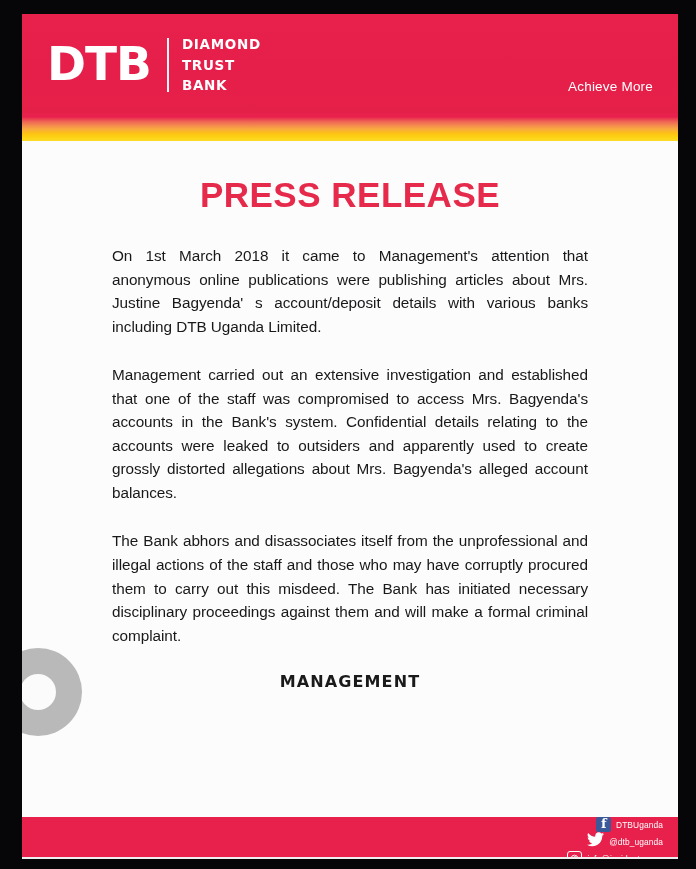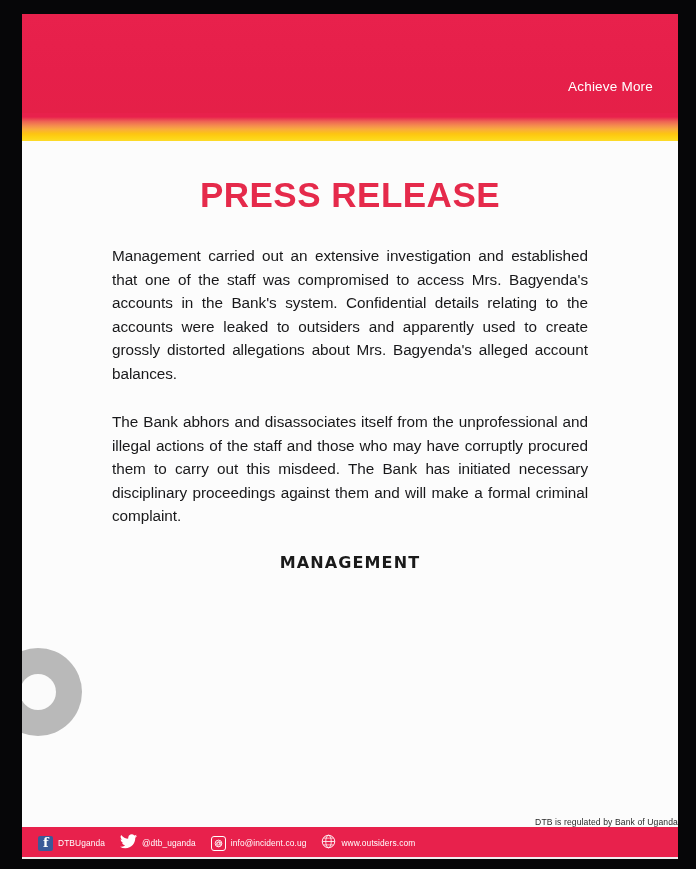--- a/index.html
+++ b/index.html
@@ -169,26 +169,27 @@
     border-radius: 50%;
     background: #fbfbfb;
   }
 
   
   .contact-bar {
     position: absolute;
     left: 0;
     bottom: 0;
     width: 656px;
-    height: 32px;
+    height: 42px;
     background: #e8214c;
     display: flex;
-    align-items: center;
+    align-items: flex-end;
     padding-left: 16px;
     box-sizing: border-box;
+    flex-direction: column;
   }
   .contact-item {
     display: flex;
     align-items: center;
     margin-right: 15px;
     white-space: nowrap;
   }
   .contact-label {
     color: #ffffff;
     font-size: 8.4px;
@@ -240,31 +241,41 @@
 </style>
 </head>
 <body>
 
 <div id="page-frame">
 
   <div id="document-sheet">
 
     <div class="letterhead">
 
+      <div class="logo-block">
+        <div class="logo-mark">DTB</div>
+        <div class="logo-divider"></div>
+        <div class="logo-wordmark">
+          <div>DIAMOND</div>
+          <div>TRUST</div>
+          <div>BANK</div>
+        </div>
+      </div>
 
       <div class="tagline">Achieve More</div>
     </div>
 
     <div class="accent-band"></div>
 
     <div class="sheet-body">
 
       <h1 class="press-title">PRESS RELEASE</h1>
 
       <div class="release-body">
+        <p>On 1st  March 2018 it came to Management's attention that anonymous online publications were publishing articles about Mrs. Justine Bagyenda' s account/deposit details with various banks including DTB Uganda Limited.</p>
         <p>Management carried out an extensive investigation and established that one of the staff was compromised to access Mrs. Bagyenda's accounts in the Bank's system. Confidential details relating to the accounts were leaked to outsiders and apparently used to create grossly distorted allegations about Mrs. Bagyenda's alleged account balances.</p>
         <p>The Bank abhors and disassociates itself from the unprofessional and illegal actions of the staff and those who may have corruptly procured them to carry out this misdeed.  The Bank has initiated necessary disciplinary proceedings against them and will make a formal criminal complaint.</p>
       </div>
 
       <div class="signoff">MANAGEMENT</div>
 
       <div class="regulator-note">DTB is regulated by Bank of Uganda</div>
     </div>
 
     <div class="scan-artifact"></div>

